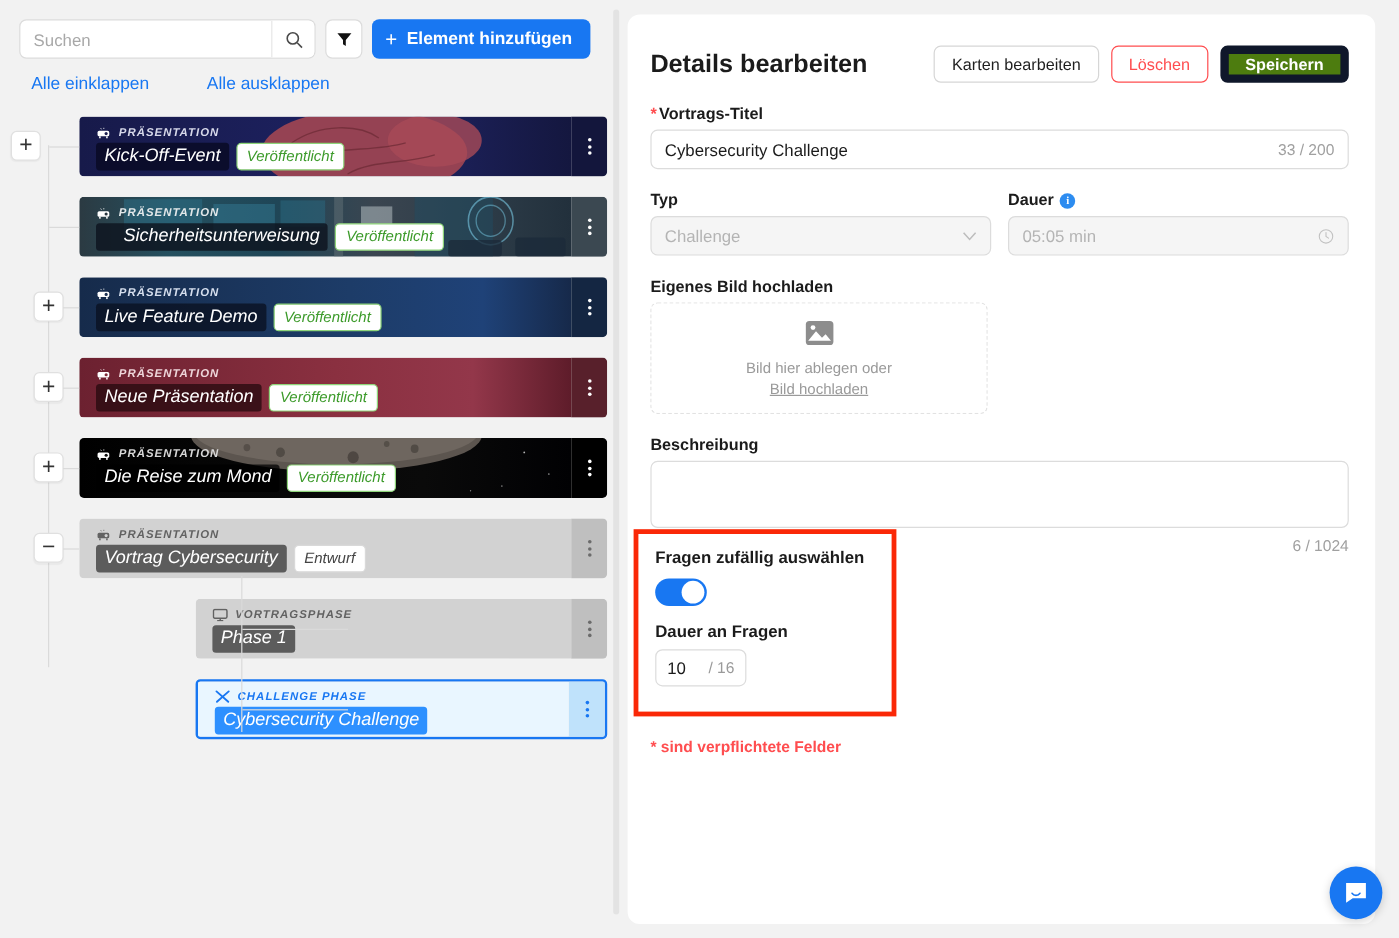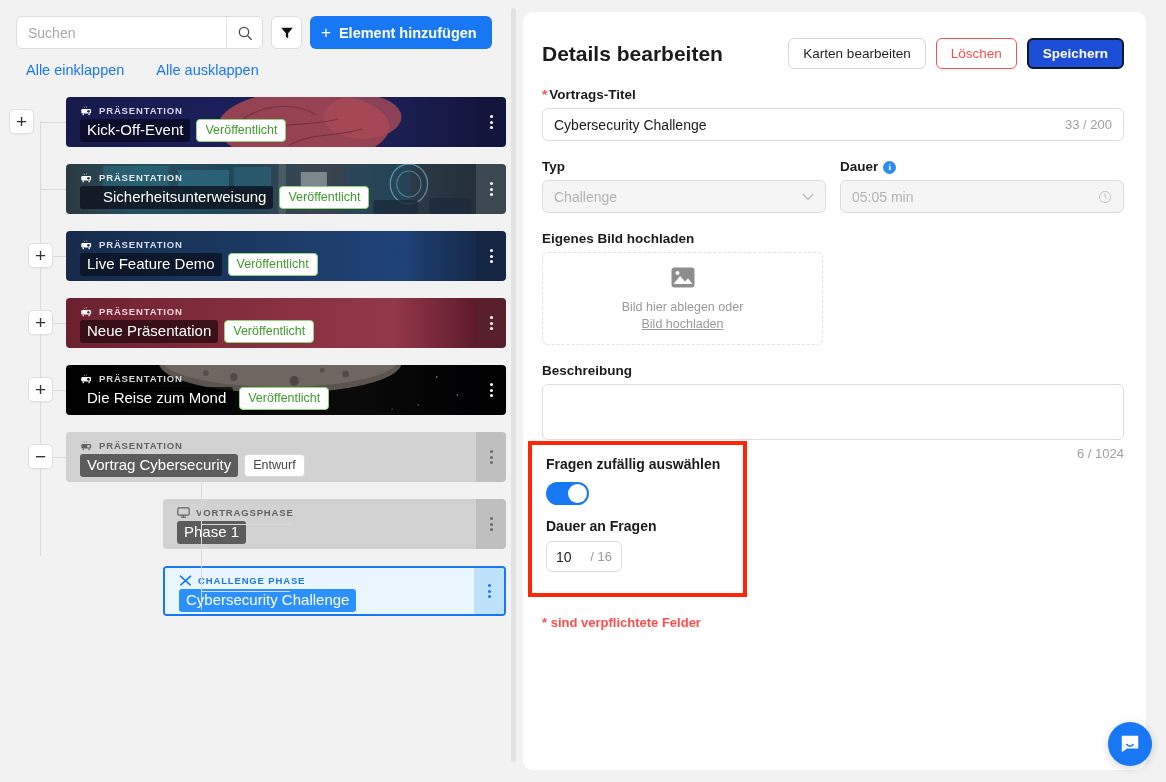--- a/index.html
+++ b/index.html
@@ -38,21 +38,21 @@
     display:flex; align-items:center; justify-content:center; cursor: pointer; padding:0;
   }
   .add-btn {
     height: 33px; background: #1877f2; border: none; border-radius: 6px;
     color: #fff; font-size: 14.5px; font-weight: 600; padding: 0 15px 0 11px;
     display: flex; align-items: center; gap: 8px; cursor: pointer;
     font-family: "Liberation Sans", sans-serif;
   }
   .add-btn .plus { font-size: 17px; font-weight: 500; line-height: 1; }
 
-  .collapse-links { position: absolute; left: 26px; top: 62px; display: flex; gap: 32px; text-align: right; }
+  .collapse-links { position: absolute; left: 26px; top: 62px; display: flex; gap: 48px; text-align: right; }
   .collapse-links a {
     color: #1877f2; font-size: 14.5px; text-decoration: none; cursor: pointer;
   }
 
   
   .tree { position: absolute; left: 0; top: 96px; width: 512px; }
 
   .tgl {
     position: absolute; width: 25px; height: 25px; background: #fff;
     border: 1px solid #e0e0e0; border-radius: 5px; z-index: 5;
@@ -64,21 +64,21 @@
     position: absolute; left: 40px; top: 0; bottom: 0; width: 1px;
     background: #dadada; z-index: 1;
   }
   .spine2 {
     position: absolute; left: 201px; width: 1px; background: #dadada; z-index: 1;
   }
   .conn { position: absolute; height: 1px; background: #dadada; z-index: 1; }
 
   .card {
     position: absolute; border-radius: 4px; overflow: hidden;
-    display: flex; align-items: stretch; cursor: pointer;
+    display: flex; align-items: stretch; cursor: pointer; font-style: italic;
   }
   .card-body { position: relative; flex: 1; overflow: hidden; }
   .card-bg { position: absolute; inset: 0; }
   .card-content {
     position: relative; padding: 8px 0 0 14px;
   }
   .kicker {
     display: flex; align-items: center; gap: 6px;
     font-size: 9.5px; font-weight: 700; letter-spacing: .09em; text-transform: uppercase;
     margin-bottom: 3px;
@@ -112,21 +112,21 @@
   .rp-inner { padding: 26px 22px 0 19px; }
   .rp-head { display: flex; align-items: center; }
   .rp-title { font-size: 21px; font-weight: 700; color: #1b1b1b; flex: 1; }
   .btn {
     height: 31px; border-radius: 6px; font-size: 13.5px; padding: 0 14px;
     display: inline-flex; align-items: center; justify-content: center;
     cursor: pointer; font-family: "Liberation Sans", sans-serif; white-space: nowrap;
   }
   .btn-outline { background: #fff; border: 1px solid #d6d6d6; color: #1f1f1f; }
   .btn-danger { background: #fff; border: 1px solid #ff4d4f; color: #ff4d4f; margin-left: 10px; }
-  .btn-primary { background: #1d4ed8; border: 2px solid #0f172a; color: #fff; font-weight: 600; margin-left: 10px; }
+  .btn-primary { background: #4d7c0f; border: 7px solid #0f172a; color: #fff; font-weight: 600; margin-left: 10px; }
 
   .flabel { font-size: 13.5px; font-weight: 700; color: #1b1b1b; margin: 18px 0 6px; }
   .flabel .req { color: #ff4d4f; font-weight: 700; margin-right: 2px; }
   .info-i {
     display:inline-flex; align-items:center; justify-content:center;
     width: 13px; height: 13px; border-radius: 50%; background: #2d8cf0; color:#fff;
     font-size: 9px; font-weight: 700; margin-left: 5px; vertical-align: 1px;
     font-family: "Liberation Serif", serif; cursor: pointer;
   }
   .input {

